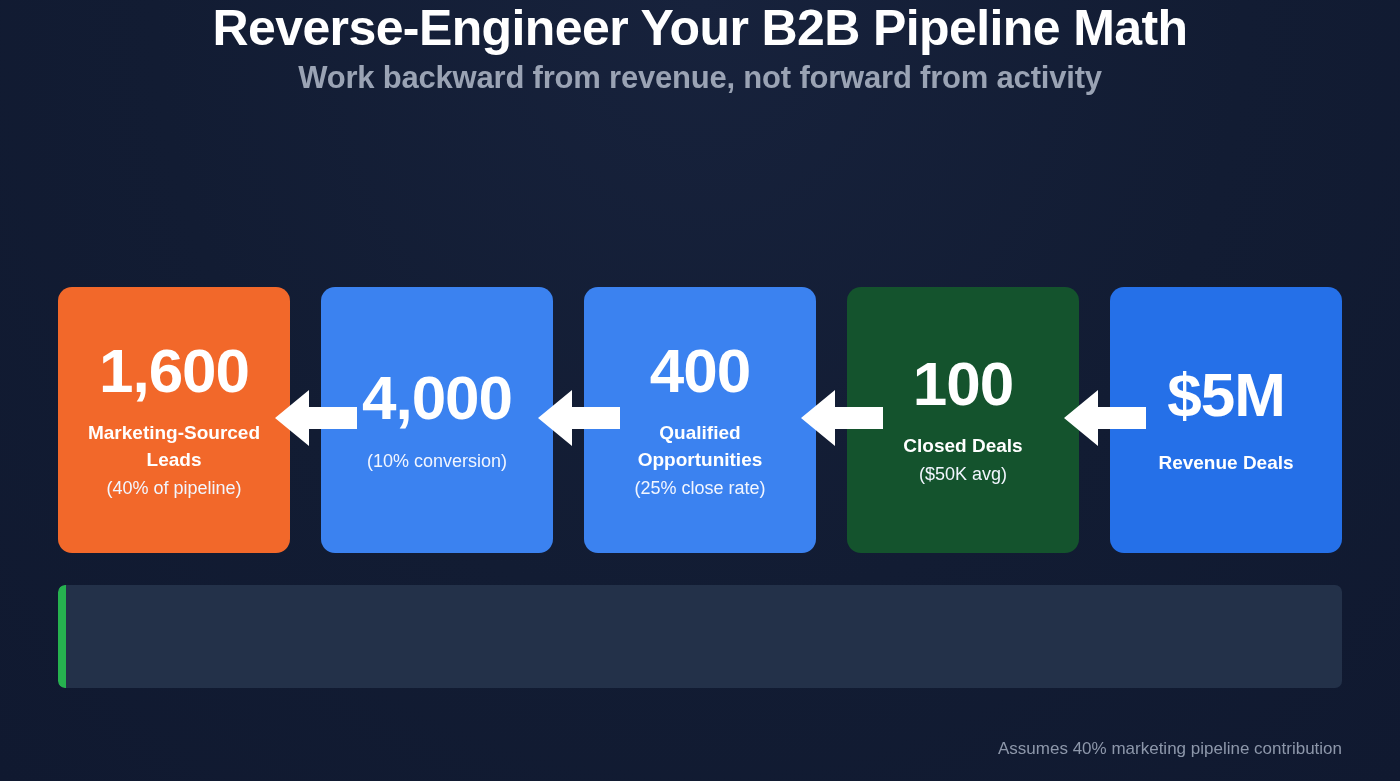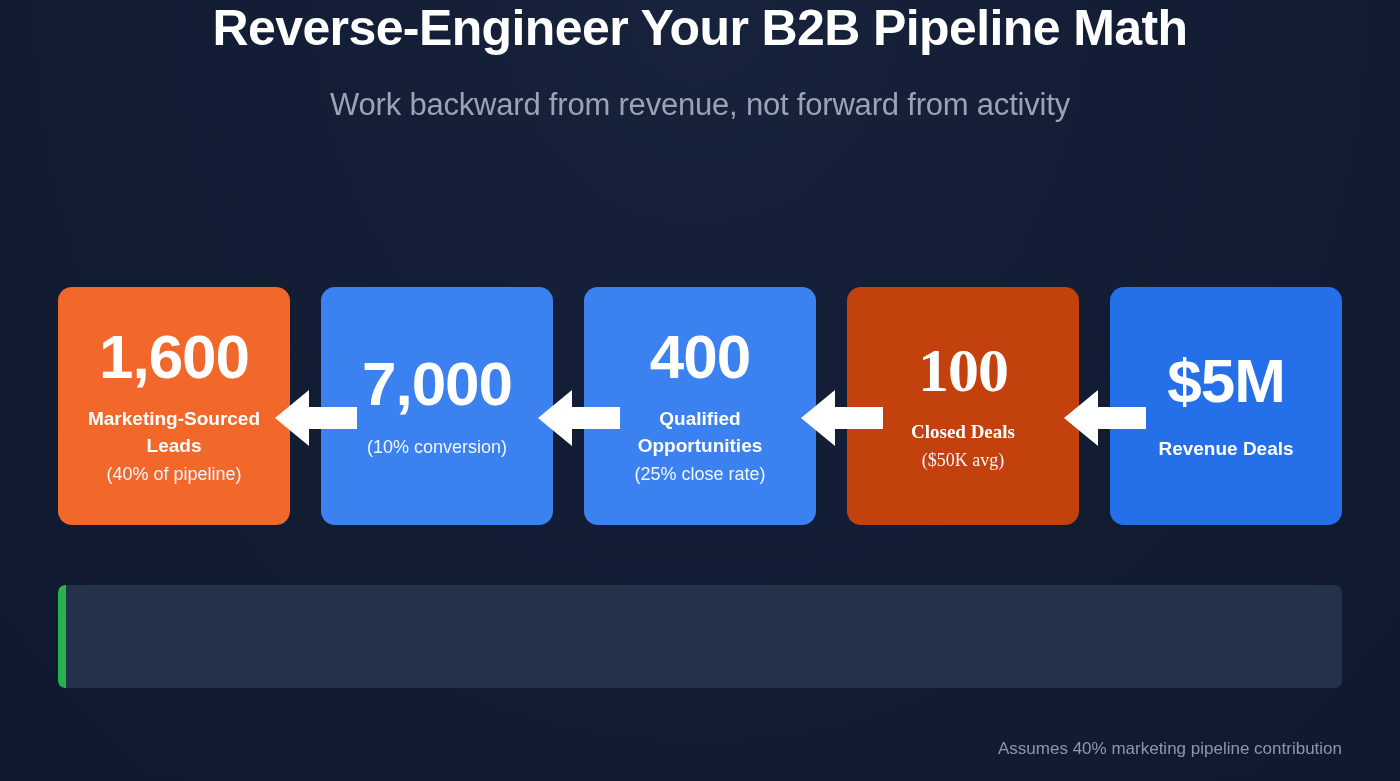--- a/index.html
+++ b/index.html
@@ -25,41 +25,41 @@
 
   .title {
     font-size: 50px;
     font-weight: bold;
     letter-spacing: -0.6px;
     color: #ffffff;
     line-height: 1.12;
   }
 
   .subtitle {
-    margin-top: 31px;
+    margin-top: 4px;
     font-size: 31px;
-    font-weight: normal;
+    font-weight: bold;
     color: #9aa3b4;
     letter-spacing: -0.2px;
   }
 
   
   .funnel {
     position: absolute;
     left: 58px;
     top: 287px;
     width: 1284px;
     height: 238px;
   }
 
   .card {
     position: absolute;
     top: 0;
     width: 232px;
-    height: 238px;
+    height: 266px;
     border-radius: 14px;
     display: flex;
     flex-direction: column;
     align-items: center;
     justify-content: center;
     text-align: center;
     padding: 0 8px;
     overflow: hidden;
   }
 
@@ -157,40 +157,40 @@
 </div>
 
 <div class="funnel" id="funnel">
     <div class="card" style="left: 0px; background: rgb(242, 104, 42);">
       <div class="value">1,600</div>
       <div class="label">Marketing-Sourced
 Leads</div>
       <div class="note">(40% of pipeline)</div>
     </div>
     <div class="card" style="left: 263px; background: rgb(59, 130, 240);">
-      <div class="value">7,000</div>
+      <div class="value">4,000</div>
       <div class="note">(10% conversion)</div>
     </div>
     <div class="arrow" style="left: 217px;">
       <svg viewBox="0 0 82 60" xmlns="http://www.w3.org/2000/svg">
         <path d="M0 30 L34 2 L34 19 L82 19 L82 41 L34 41 L34 58 Z" fill="#FFFFFF"></path>
       </svg>
     </div>
     <div class="card" style="left: 526px; background: rgb(59, 130, 240);">
       <div class="value">400</div>
       <div class="label">Qualified
 Opportunities</div>
       <div class="note">(25% close rate)</div>
     </div>
     <div class="arrow" style="left: 480px;">
       <svg viewBox="0 0 82 60" xmlns="http://www.w3.org/2000/svg">
         <path d="M0 30 L34 2 L34 19 L82 19 L82 41 L34 41 L34 58 Z" fill="#FFFFFF"></path>
       </svg>
     </div>
-    <div class="card" style="left: 789px; background: #c2410c; font-family: Liberation Serif, serif;">
+    <div class="card" style="left: 789px; background: #14532d;">
       <div class="value">100</div>
       <div class="label">Closed Deals</div>
       <div class="note">($50K avg)</div>
     </div>
     <div class="arrow" style="left: 743px;">
       <svg viewBox="0 0 82 60" xmlns="http://www.w3.org/2000/svg">
         <path d="M0 30 L34 2 L34 19 L82 19 L82 41 L34 41 L34 58 Z" fill="#FFFFFF"></path>
       </svg>
     </div>
     <div class="card compact" style="left: 1052px; background: rgb(37, 112, 232);">

